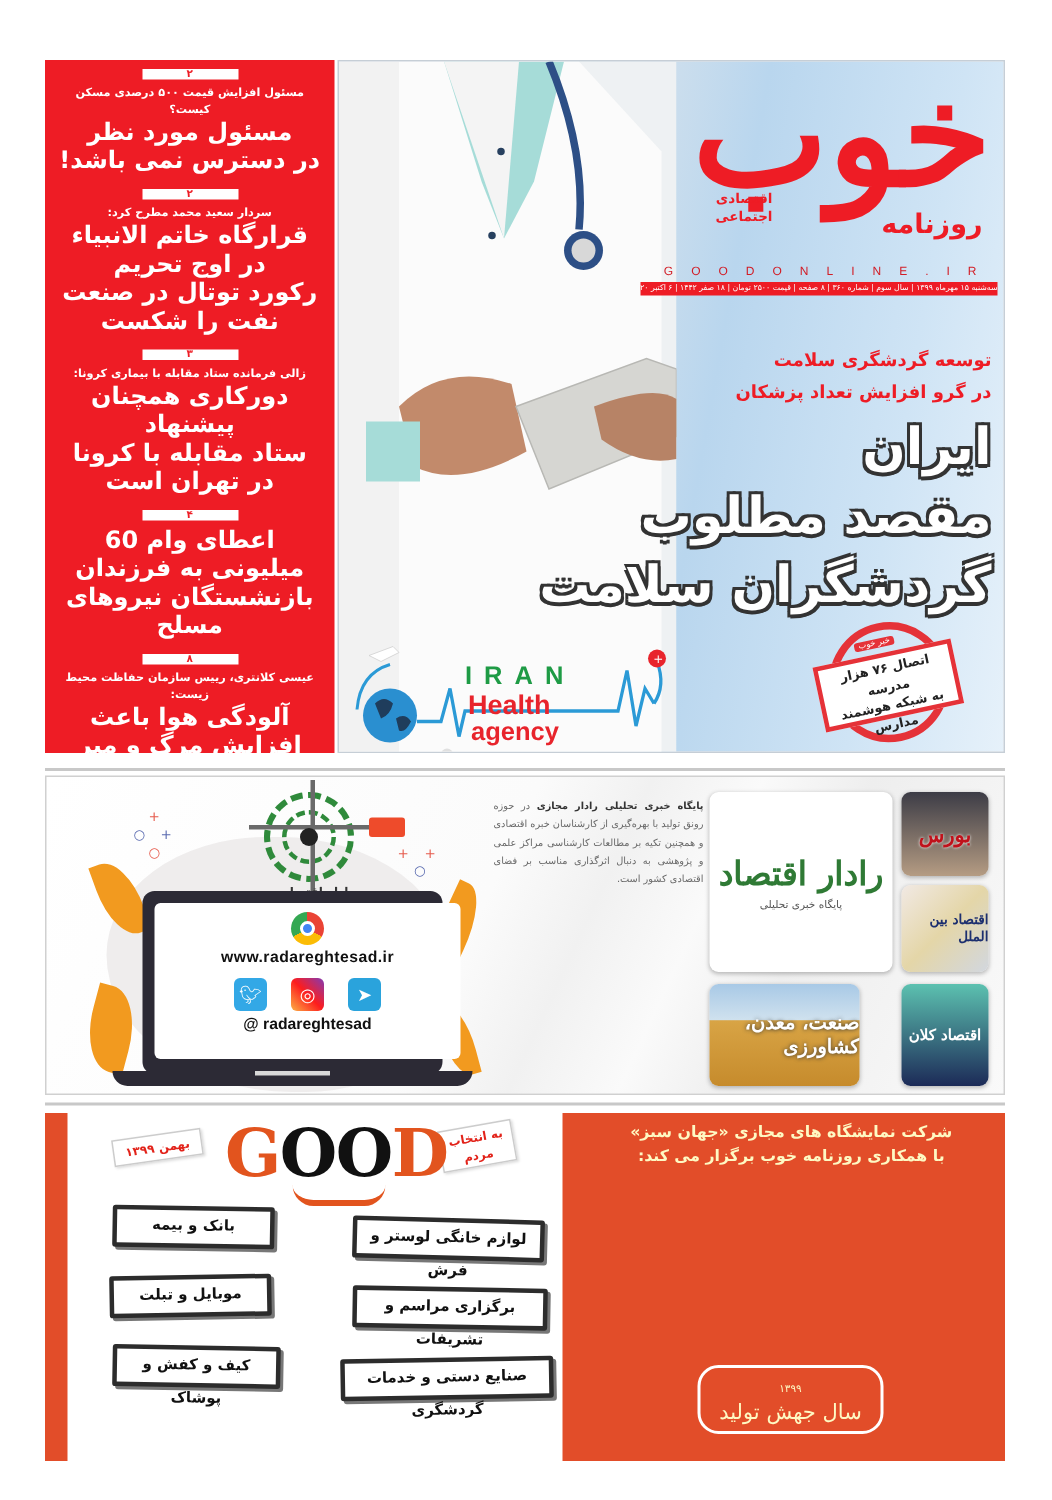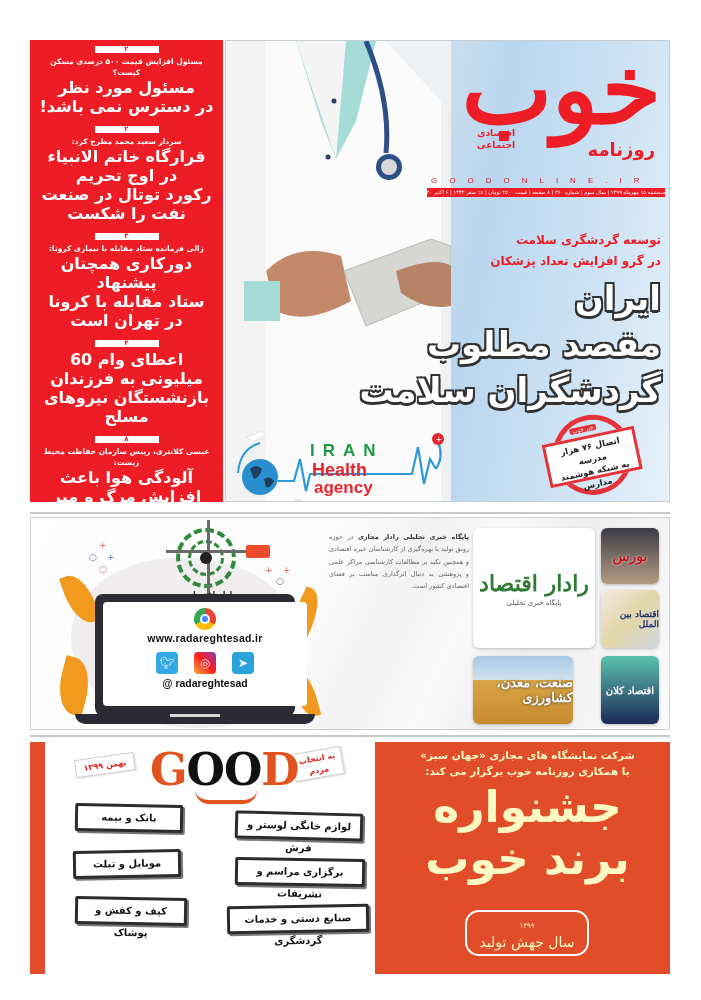--- a/index.html
+++ b/index.html
@@ -16,21 +16,21 @@
   .story .headline { font-size: 16px; font-weight: bold; line-height: 19px; }
 
   .hero { position: absolute; left: 195px; top: 0; width: 445px; height: 462px; overflow: hidden;
           background: linear-gradient(100deg, #e7ebee 0%, #dfe6ec 30%, #b9d6ee 55%, #cfe4f5 80%, #e6f1fa 100%);
           border: 1px solid #c6ced6; }
   .hero .doctor { position: absolute; left: 0; top: 0; width: 225px; height: 462px; }
   .hero .masthead { position: absolute; right: 4px; top: -6px; width: 230px; height: 150px; direction: rtl; }
   .masthead .logo { position: absolute; right: 4px; top: 0; font-size: 96px; font-weight: bold; color: #ee1c25; line-height: 110px; font-family: "DejaVu Serif", serif; }
   .masthead .logo-sub { position: absolute; right: 10px; top: 104px; font-size: 18px; font-weight: bold; color: #ee1c25; text-align: center; }
   .masthead .tagline { position: absolute; right: 150px; top: 92px; font-size: 9px; font-weight: bold; color: #ee1c25; line-height: 12px; text-align: right; }
-  .hero .site-url { position: absolute; right: 6px; top: 135px; width: 232px; font-size: 8px; letter-spacing: 12px; color: #d21c25; direction: ltr; text-align: left; font-family: "Liberation Sans", sans-serif; }
+  .hero .site-url { position: absolute; right: 6px; top: 135px; width: 232px; font-size: 8px; letter-spacing: 12px; color: #d21c25; direction: ltr; text-align: right; font-family: "Liberation Sans", sans-serif; }
   .hero .dateline { position: absolute; right: 4px; top: 147px; width: 238px; height: 9px; background: #ee1c25; color: #fff; font-size: 5.2px; line-height: 9px; direction: rtl; text-align: center; white-space: nowrap; overflow: hidden; }
 
   .hero .subhead { position: absolute; right: 8px; top: 189px; direction: rtl; text-align: right; color: #ee1c25; font-weight: bold; font-size: 12px; line-height: 21px; }
   .hero .main-title { position: absolute; right: 8px; top: 234px; direction: rtl; text-align: right; color: #ffffff; font-weight: bold; font-size: 34px; line-height: 46px;
                       text-shadow: -2px -2px 0 #333, 2px -2px 0 #333, -2px 2px 0 #333, 2px 2px 0 #333, 0 3px 0 #333; }
 
   .stamp { position: absolute; right: 30px; top: 378px; width: 94px; height: 74px; transform: rotate(-12deg); }
   .stamp .ring { position: absolute; left: 8px; top: -4px; width: 80px; height: 80px; border: 5px solid #e53238; border-radius: 50%; }
   .stamp .box { position: absolute; left: 0; top: 16px; width: 94px; height: 44px; background: #fff; border: 3px solid #e53238; direction: rtl; text-align: center; font-size: 8.5px; font-weight: bold; line-height: 12.5px; color: #222; padding-top: 2px; }
   .stamp .label { position: absolute; left: 30px; top: 6px; background: #e53238; color: #fff; font-size: 5.5px; padding: 0 3px; border-radius: 2px; direction: rtl; }
@@ -294,22 +294,18 @@
     <div class="cat" style="left:30px;top:62px;width:108px;transform:rotate(1deg);">بانک و بیمه</div>
     <div class="cat" style="left:28px;top:108px;width:108px;transform:rotate(-1deg);">موبایل و تبلت</div>
     <div class="cat" style="left:30px;top:155px;width:112px;transform:rotate(1deg);">کیف و کفش و پوشاک</div>
   </div>
 
   <div class="right">
     <div class="intro">
       <div>شرکت نمایشگاه های مجازی «جهان سبز»</div>
       <div>با همکاری روزنامه خوب برگزار می کند:</div>
     </div>
-    <div class="fest-title">
-      <div>جشنواره</div>
-      <div>برند خوب</div>
-    </div>
     <div class="emblem">
       <span class="yr">۱۳۹۹</span>
       <span>سال جهش تولید</span>
     </div>
   </div>
 </section>
 
 </body></html>

